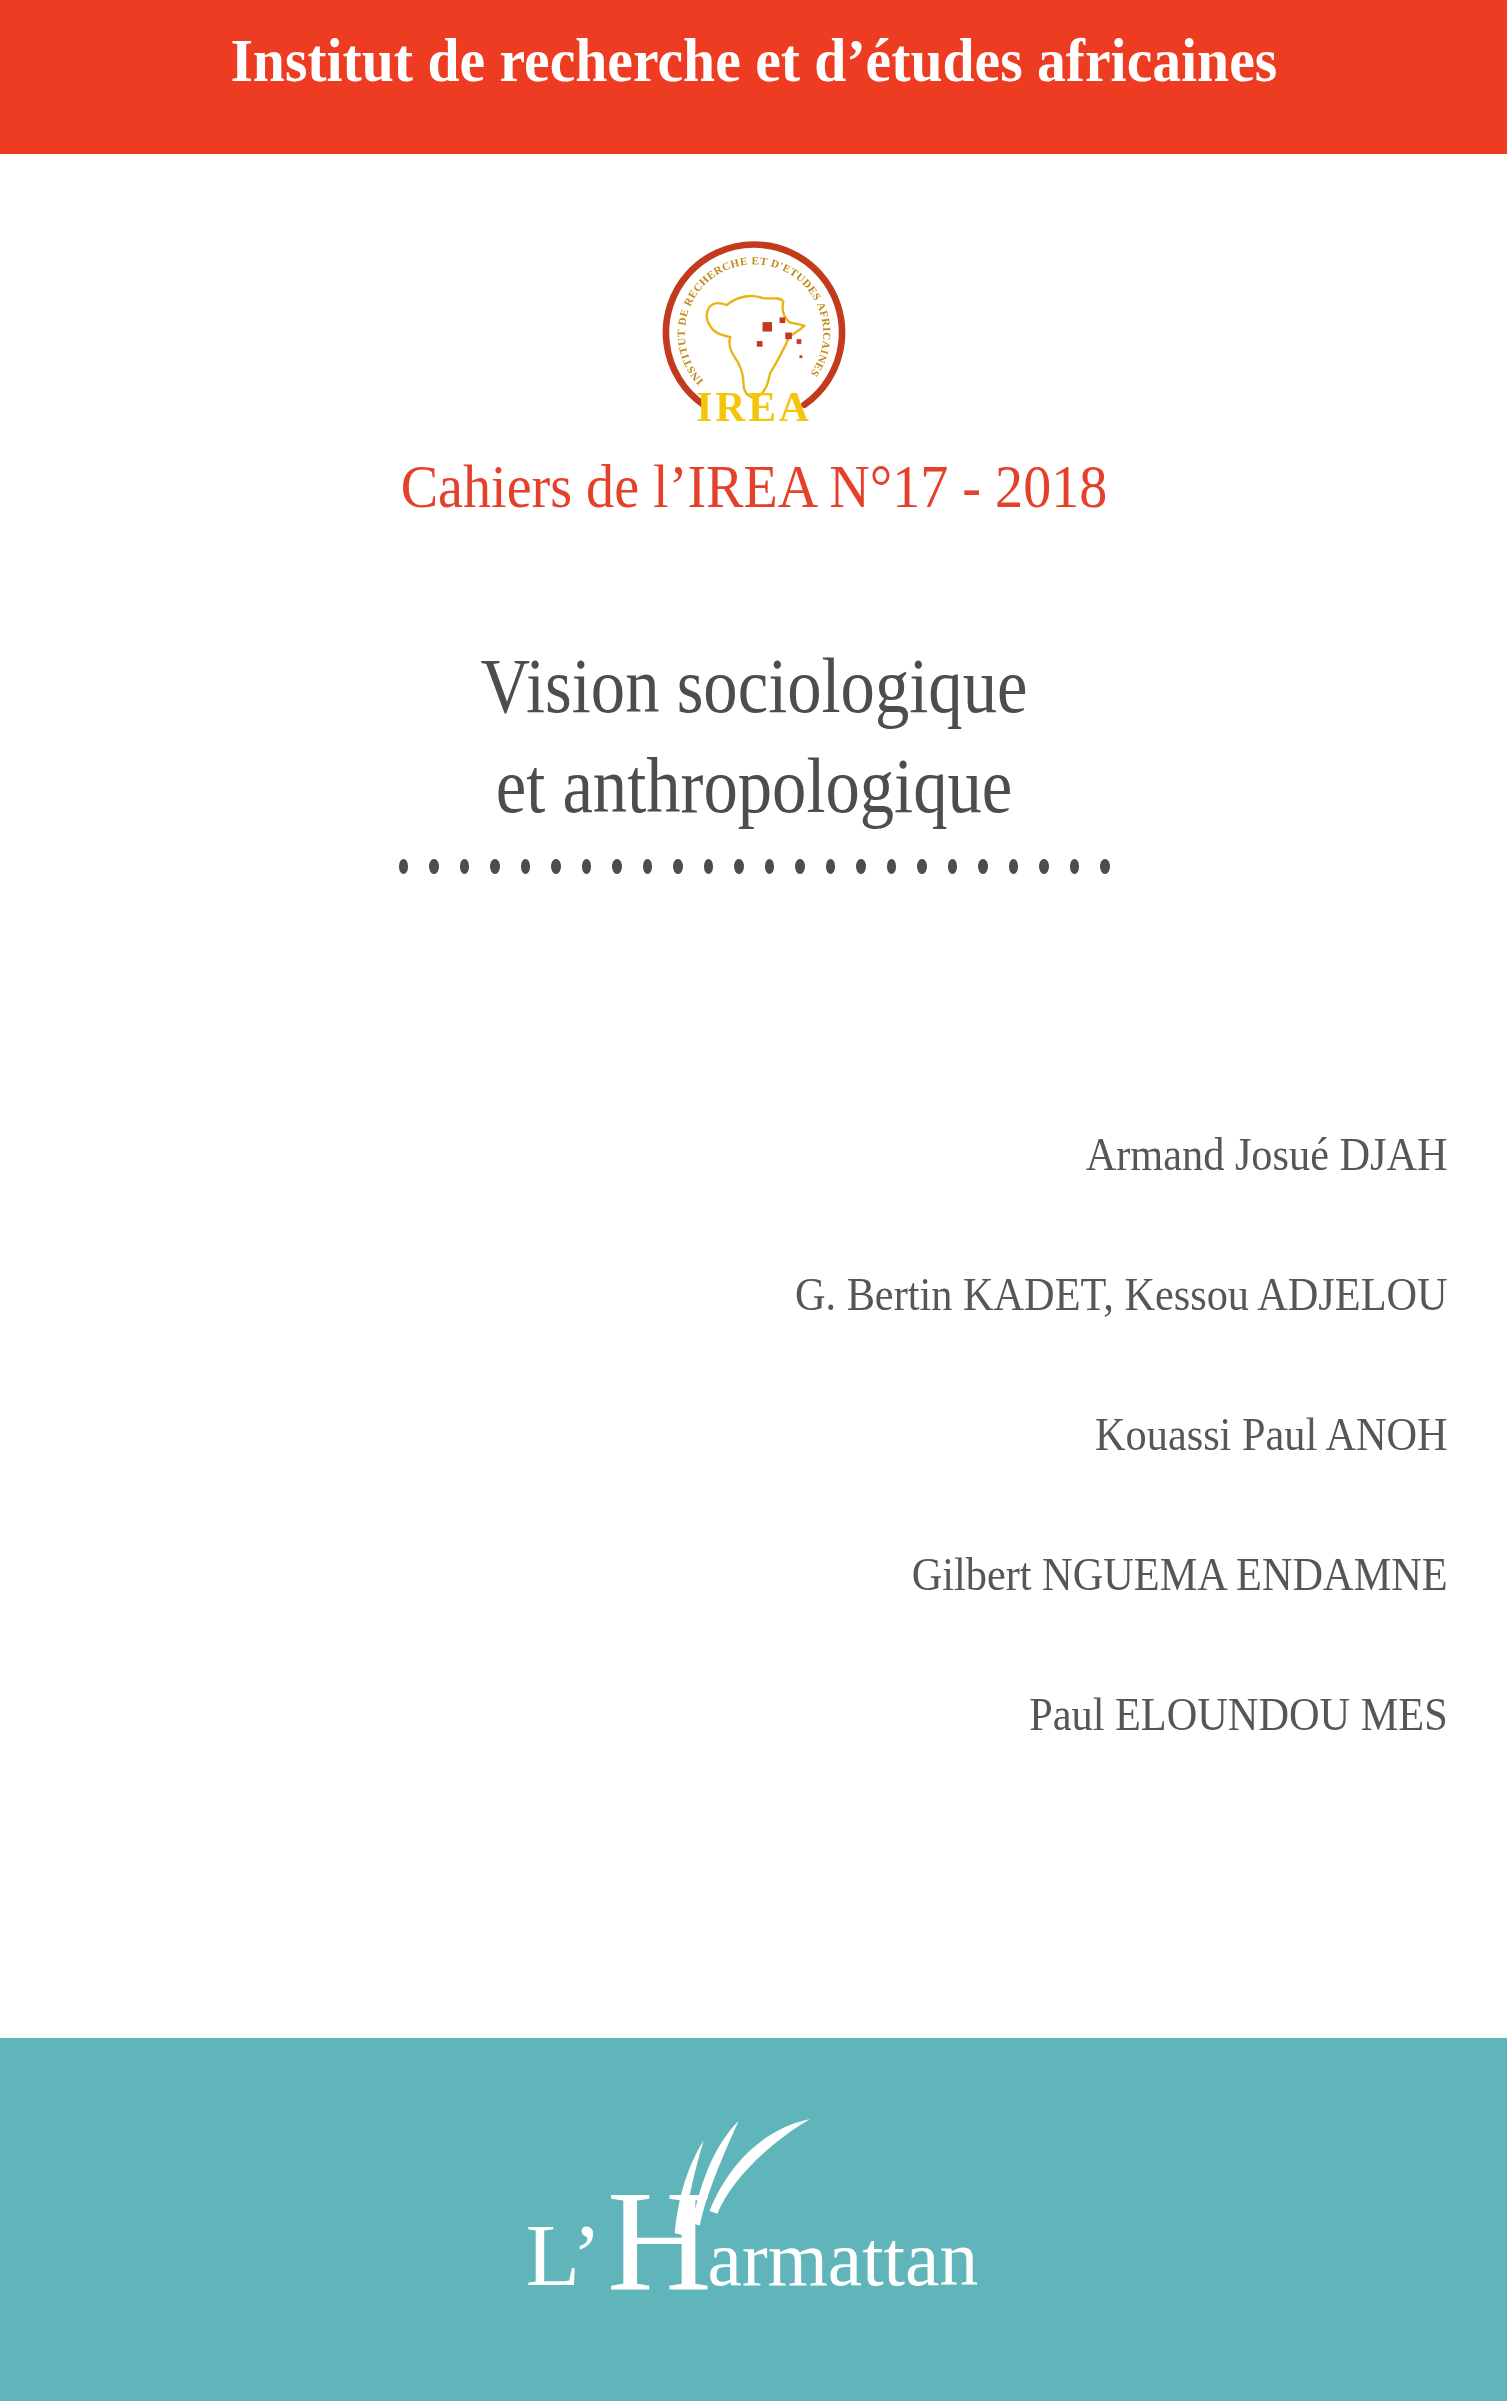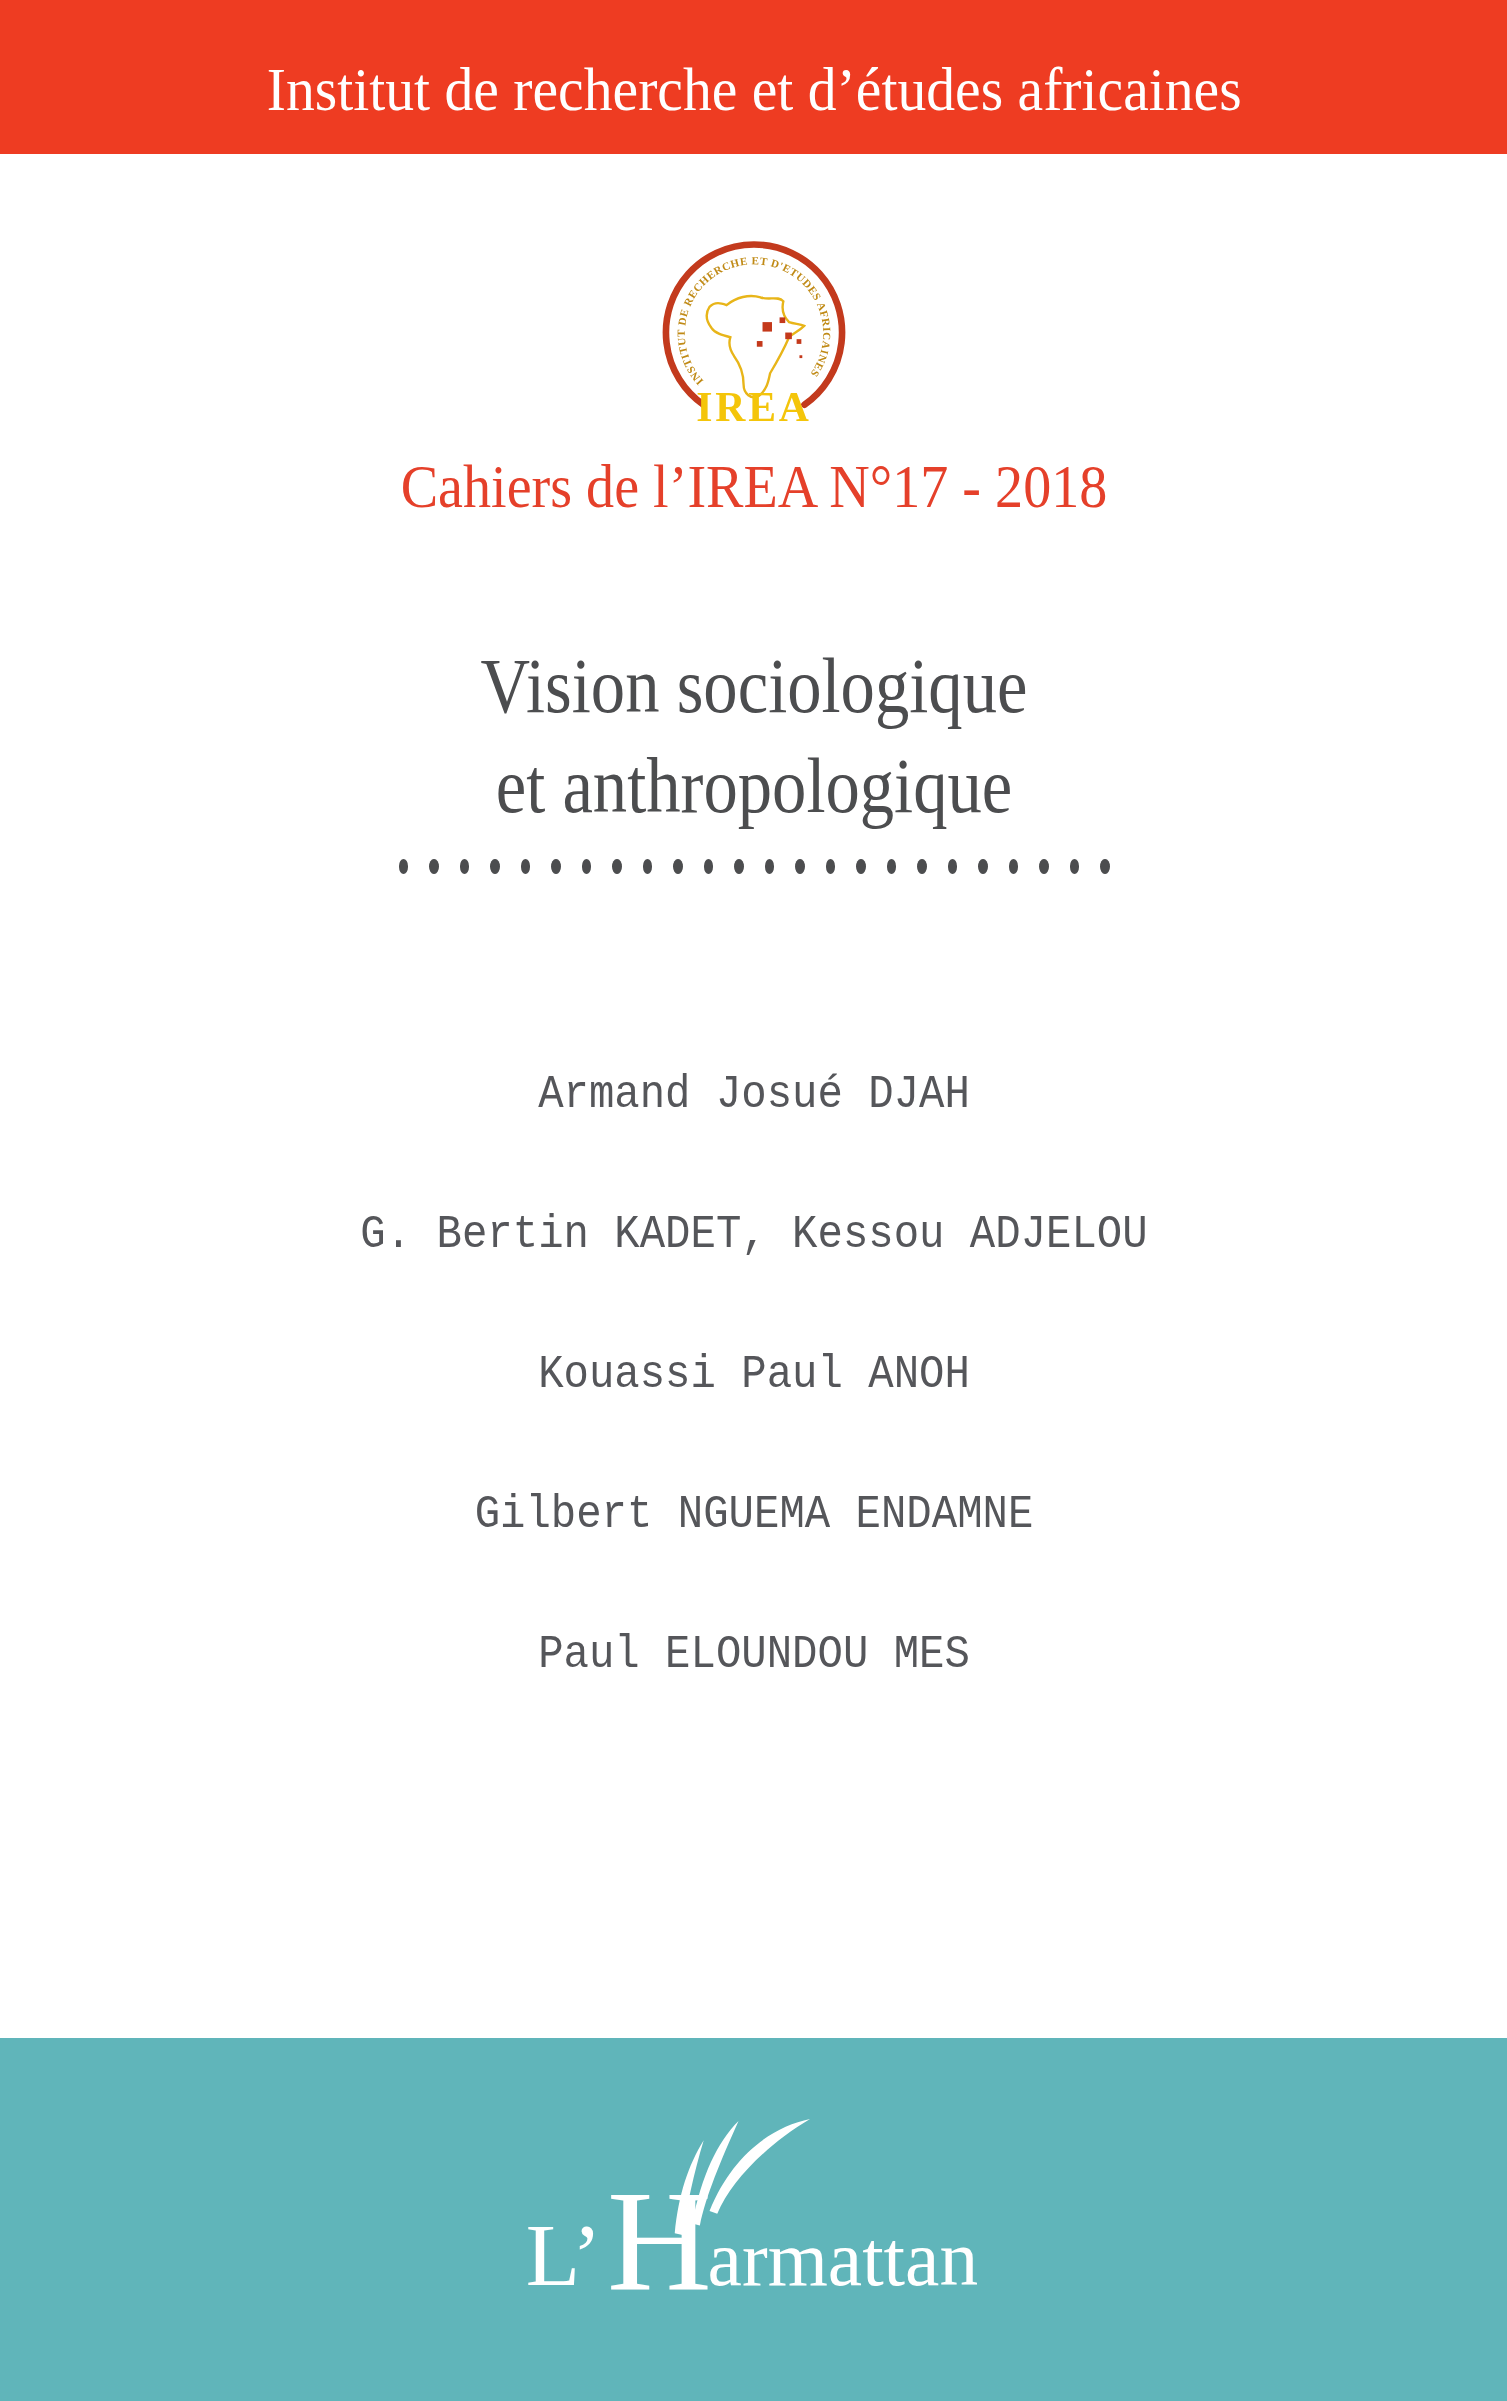--- a/index.html
+++ b/index.html
@@ -14,22 +14,23 @@
   }
 
   
   .banner {
     position: absolute;
     top: 0; left: 0;
     width: 100%;
     height: 154px;
     background: #EE3C22;
     display: flex;
-    align-items: center;
+    align-items: flex-start;
     justify-content: center;
+    font-weight: bold;
   }
   .banner-text {
     color: #ffffff;
     font-size: 62px;
     letter-spacing: 0px;
     transform: scaleX(0.93);
     transform-origin: center;
     padding-top: 24.6px;
     white-space: nowrap;
   }
@@ -83,24 +84,23 @@
     width: 9.5px;
     height: 15px;
     border-radius: 50%;
     background: #4C4D4F;
     display: block;
   }
 
   
   .authors {
     position: absolute;
-    top: 1067px;
-    width: 100%;
-    text-align: center;
-    font-family: Liberation Mono, monospace;
+    top: 1126px;
+    width: 100%;
+    text-align: right;
   }
   .author {
     color: #55565A;
     font-size: 46px;
     line-height: 57px;
     margin-bottom: 83px;
     transform: scaleX(0.92);
     transform-origin: center;
     white-space: nowrap;
   }

